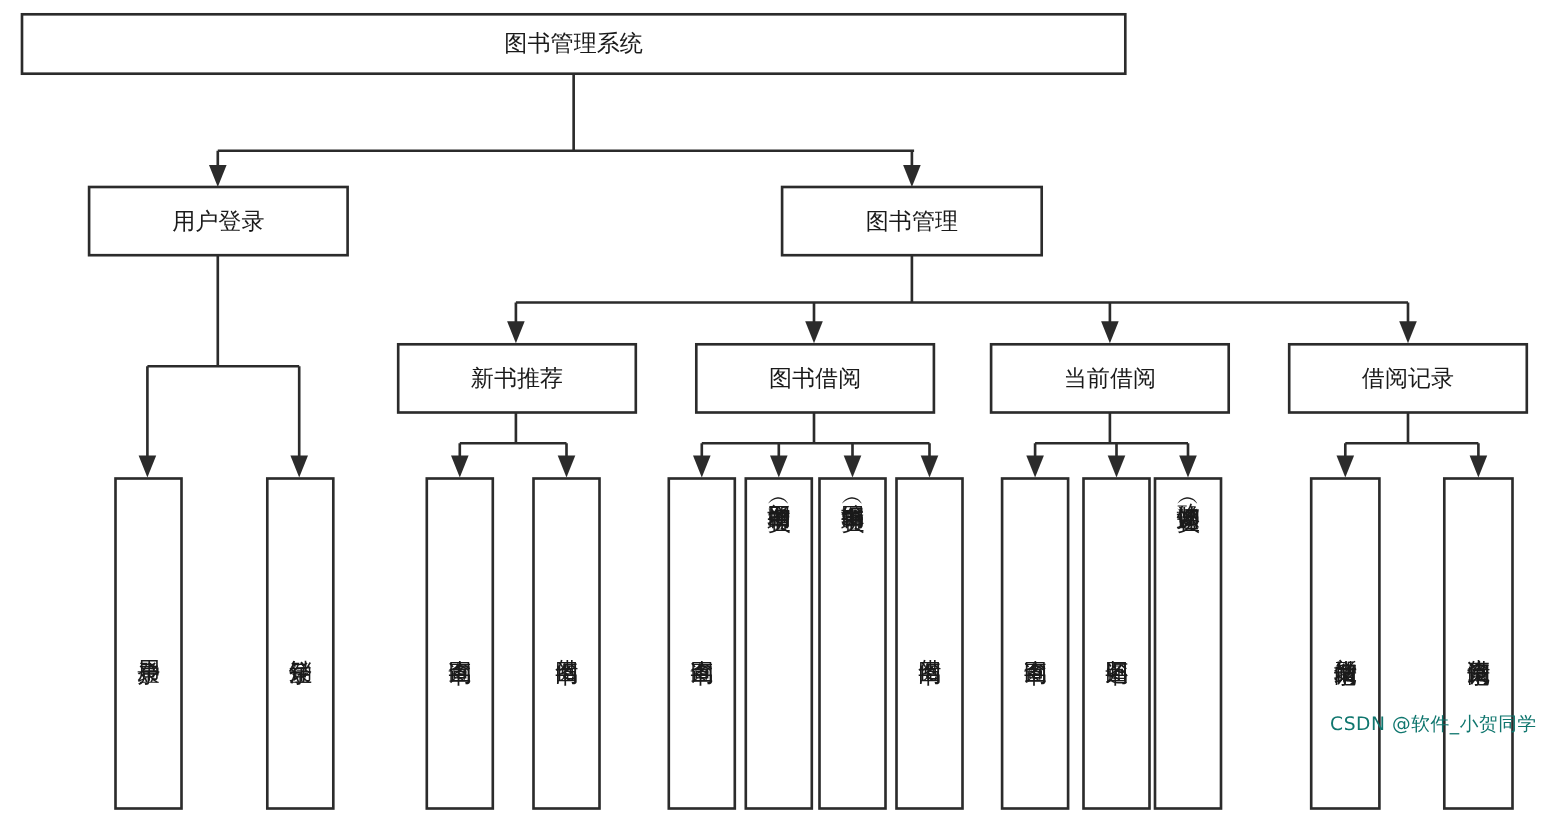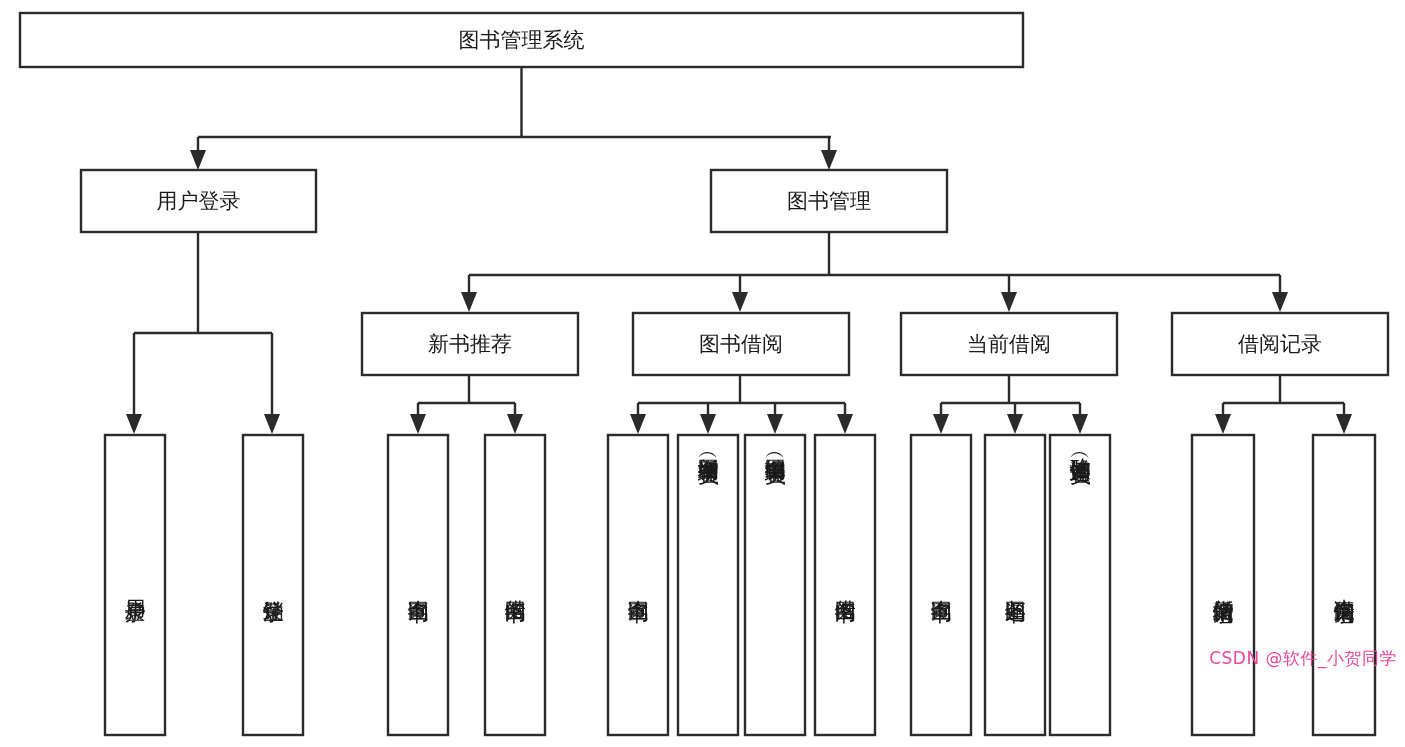--- a/index.html
+++ b/index.html
@@ -66,21 +66,21 @@
     letter-spacing: 1px;
     white-space: nowrap;
     text-align: center;
   }
   .watermark {
     position: absolute;
     right: 8px;
     bottom: 6px;
     font-family: "DejaVu Sans", "Liberation Sans", sans-serif;
     font-size: 17px;
-    color: #ec4899;
+    color: #0f766e;
     white-space: nowrap;
     letter-spacing: 0.5px;
   }
 </style>
 </head>
 <body>
 
 <div id="diagram-root">
 
   <svg class="diagram-svg" viewBox="0 0 1405 747">

